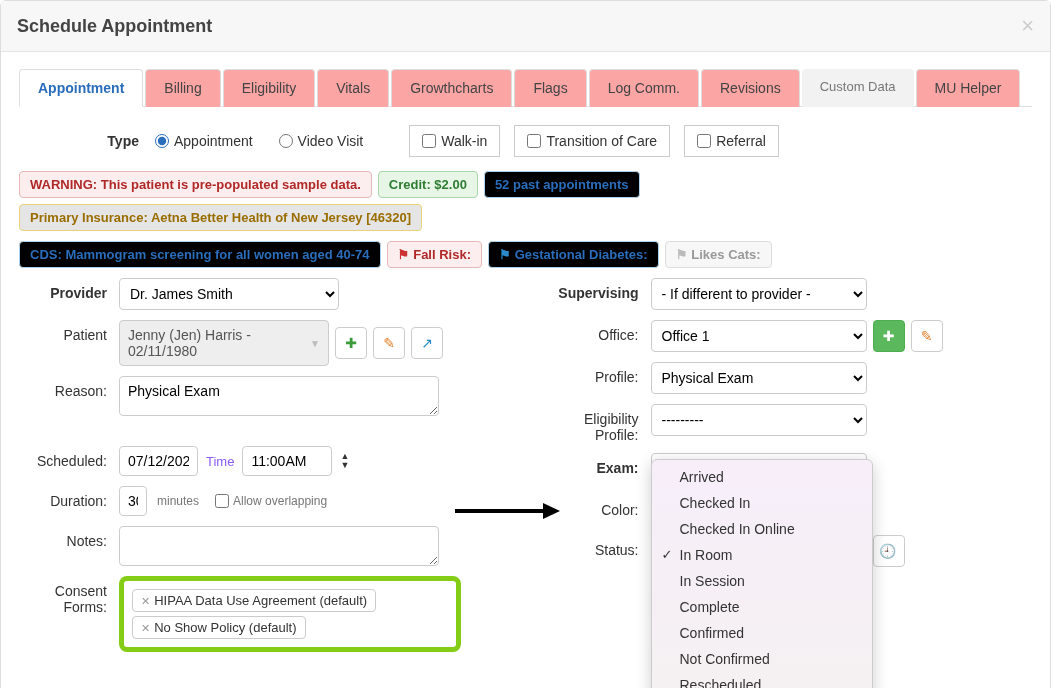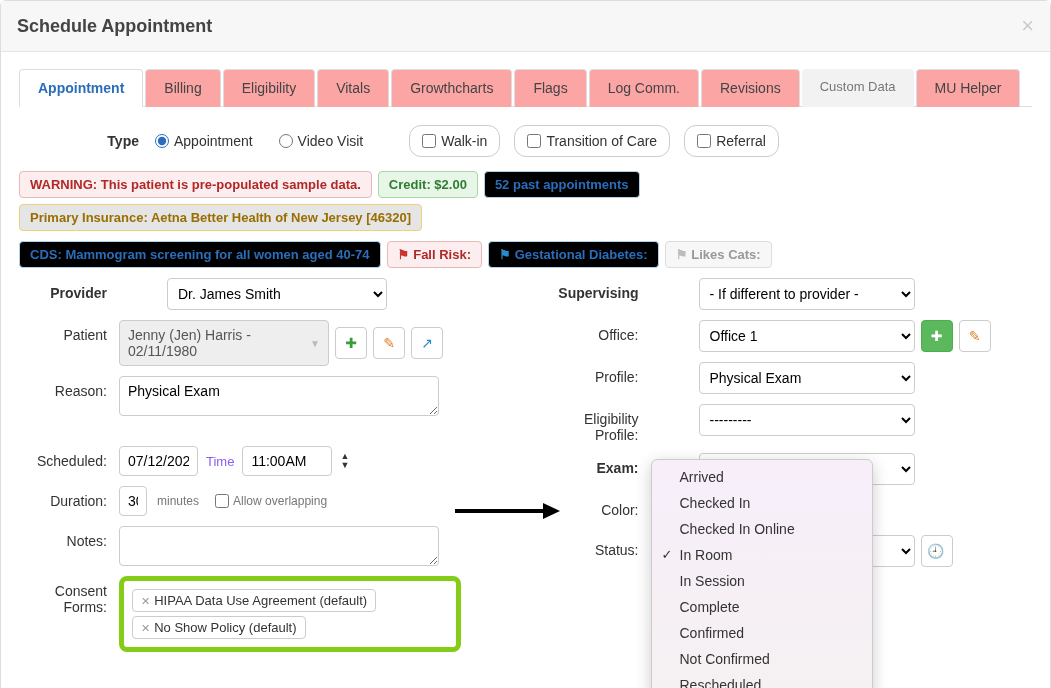--- a/index.html
+++ b/index.html
@@ -68,21 +68,21 @@
 }
 
 .type-row {
   display: flex;
   align-items: center;
   gap: 8px;
   padding: 6px 0 14px;
 }
 .type-label { font-weight: 600; width: 120px; text-align: right; margin-right: 8px; }
 .type-row label { margin-right: 18px; display: inline-flex; align-items: center; gap: 5px; font-size: 14px; }
-.type-row .chk-group { margin-left: 20px; border: 1px solid #ccc; border-radius: 12px; padding: 7px 12px; display: inline-flex; align-items: center; }
+.type-row .chk-group { margin-left: 20px; border: 1px solid #ccc; border-radius: 0; padding: 7px 12px; display: inline-flex; align-items: center; }
 .type-row .chk-group + .chk-group { margin-left: 6px; }
 
 .badges { display: flex; flex-wrap: wrap; gap: 6px; margin-bottom: 10px; }
 .badge {
   border: 1px solid;
   border-radius: 4px;
   padding: 5px 10px;
   font-size: 13px;
   font-weight: 600;
 }
@@ -105,21 +105,21 @@
 .fcontrol { flex: 1; display: flex; align-items: center; gap: 6px; flex-wrap: wrap; }
 
 select, input[type=text], textarea {
   border: 1px solid #ccc;
   border-radius: 4px;
   padding: 6px 8px;
   font-size: 14px;
   font-family: inherit;
   background: #fff;
 }
-select { padding: 6px 6px; margin-left: 48px; }
+select { padding: 6px 6px; }
 textarea { resize: both; }
 .disabled-input { background: #eee; color: #555; cursor: not-allowed; }
 
 .icon-btn {
   border: 1px solid #ccc;
   border-radius: 4px;
   background: #fff;
   width: 32px;
   height: 32px;
   display: inline-flex;

